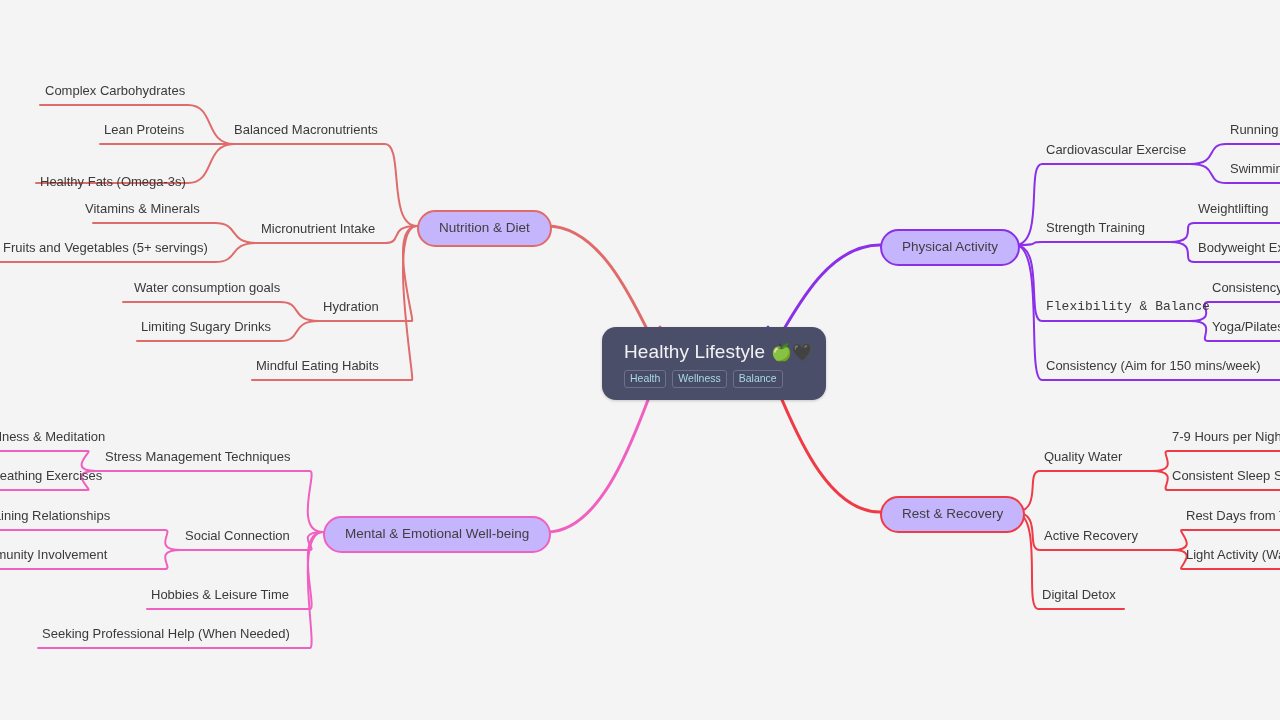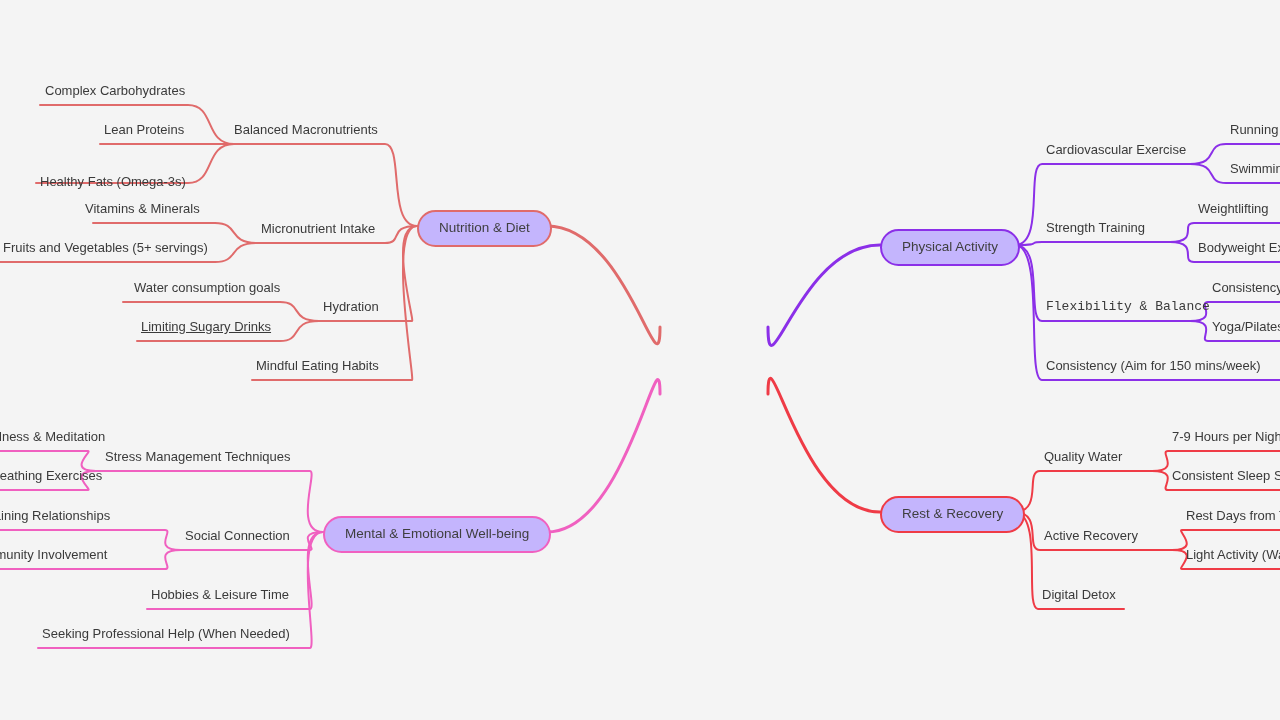--- a/index.html
+++ b/index.html
@@ -127,38 +127,49 @@
         <path d="M -44 451 L 88 451 M 88 451 C 92.8 451, 66 471, 96 471" stroke="#f060c0" stroke-width="2" fill="none"></path>
         <path d="M -52 490 L 88 490 M 88 490 C 92.8 490, 66 471, 96 471" stroke="#f060c0" stroke-width="2" fill="none"></path>
         <path d="M 181 550 L 310 550 M 310 550 C 317.8 550, 293 532, 323 532" stroke="#f060c0" stroke-width="2" fill="none"></path>
         <path d="M -42 530 L 165 530 M 165 530 C 174.6 530, 151 550, 181 550" stroke="#f060c0" stroke-width="2" fill="none"></path>
         <path d="M -36 569 L 165 569 M 165 569 C 174.6 569, 151 550, 181 550" stroke="#f060c0" stroke-width="2" fill="none"></path>
         <path d="M 147 609 L 310 609 M 310 609 C 317.8 609, 293 532, 323 532" stroke="#f060c0" stroke-width="2" fill="none"></path>
         <path d="M 38 648 L 310 648 M 310 648 C 317.8 648, 293 532, 323 532" stroke="#f060c0" stroke-width="2" fill="none"></path>
       </g>
   </svg>
 
+  <div class="node root-node" id="root-node" style="left: 602px; top: 327px; width: 224px;">
+    <div class="root-title">
+      <span>Healthy Lifestyle</span>
+      <span class="root-emoji">🍏🖤</span>
+    </div>
+    <div class="root-tags" id="root-tags">
+        <span class="tag">Health</span>
+        <span class="tag">Wellness</span>
+        <span class="tag">Balance</span>
+      </div>
+  </div>
 
   <div id="branch-layer">
       <div class="node branch-node" style="left: 417px; top: 210px; border-color: rgb(224, 107, 107);">Nutrition &amp; Diet</div>
       <div class="node branch-node" style="left: 880px; top: 229px; border-color: rgb(139, 47, 232);">Physical Activity</div>
       <div class="node branch-node" style="left: 880px; top: 496px; border-color: rgb(239, 59, 70);">Rest &amp; Recovery</div>
       <div class="node branch-node" style="left: 323px; top: 516px; border-color: rgb(240, 96, 192);">Mental &amp; Emotional Well-being</div>
     </div>
   <div id="leaf-layer">
       <div class="node leaf left" style="left: 234px; top: 123px;">Balanced Macronutrients</div>
       <div class="node leaf left" style="left: 45px; top: 84px;">Complex Carbohydrates</div>
       <div class="node leaf left" style="left: 104px; top: 123px;">Lean Proteins</div>
       <div class="node leaf left" style="left: 40px; top: 175px;">Healthy Fats (Omega-3s)</div>
       <div class="node leaf left" style="left: 261px; top: 222px;">Micronutrient Intake</div>
       <div class="node leaf left" style="left: 85px; top: 202px;">Vitamins &amp; Minerals</div>
       <div class="node leaf left" style="left: 3px; top: 241px;">Fruits and Vegetables (5+ servings)</div>
       <div class="node leaf left" style="left: 323px; top: 300px;">Hydration</div>
       <div class="node leaf left" style="left: 134px; top: 281px;">Water consumption goals</div>
-      <div class="node leaf left" style="left: 141px; top: 320px; text-decoration: underline;">Limiting Sugary Drinks</div>
+      <div class="node leaf left" style="left: 141px; top: 320px;">Limiting Sugary Drinks</div>
       <div class="node leaf left" style="left: 256px; top: 359px;">Mindful Eating Habits</div>
       <div class="node leaf right" style="left: 1046px; top: 143px;">Cardiovascular Exercise</div>
       <div class="node leaf right" style="left: 1230px; top: 123px;">Running</div>
       <div class="node leaf right" style="left: 1230px; top: 162px;">Swimming</div>
       <div class="node leaf right" style="left: 1046px; top: 221px;">Strength Training</div>
       <div class="node leaf right" style="left: 1198px; top: 202px;">Weightlifting</div>
       <div class="node leaf right" style="left: 1198px; top: 241px;">Bodyweight Exercises</div>
       <div class="node leaf right" style="left: 1046px; top: 300px; font-family: Liberation Mono, monospace;">Flexibility &amp; Balance</div>
       <div class="node leaf right" style="left: 1212px; top: 281px;">Consistency</div>
       <div class="node leaf right" style="left: 1212px; top: 320px;">Yoga/Pilates</div>

